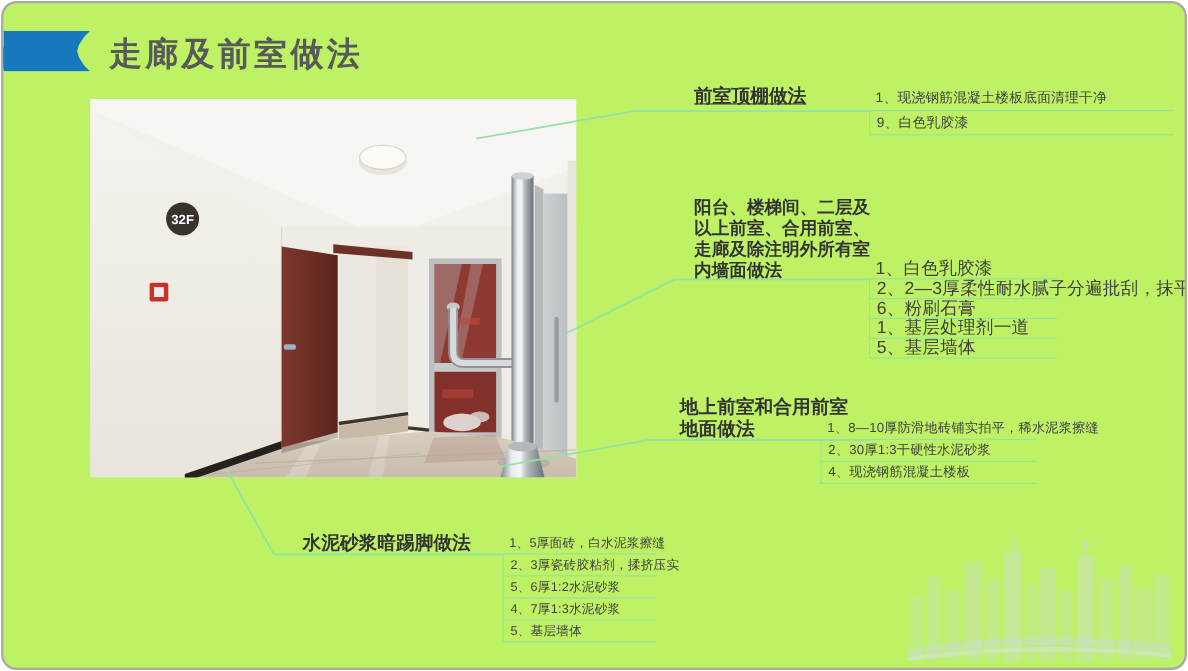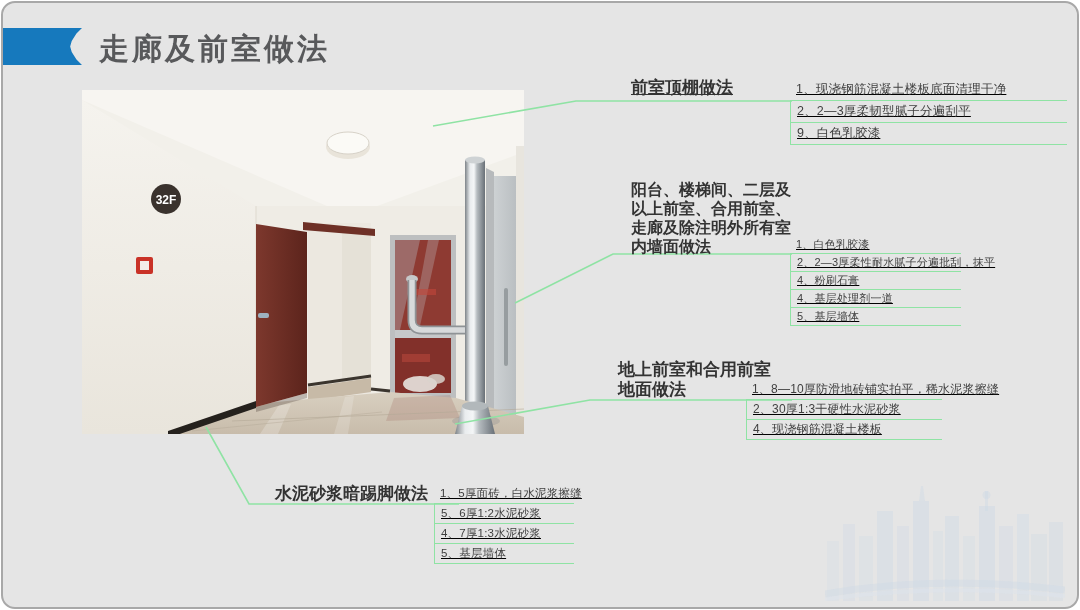--- a/index.html
+++ b/index.html
@@ -9,21 +9,21 @@
     --inkdark:#333333;
     --inkitem:#3f3f3f;
   }
   html,body{margin:0;padding:0;}
   body{
     width:1080px;height:610px;position:relative;background:#fff;
     font-family:"Liberation Sans","DejaVu Sans",sans-serif;overflow:hidden;
   }
   .slide-frame{
     position:absolute;inset:1px;border:2.5px solid #a8a8a8;border-radius:14px;
-    background:#e5e5e5;overflow:hidden;
+    background:#bef264;overflow:hidden;
   }
   
   .title-fold{position:absolute;left:0;top:40px;width:6px;height:19px;background:#0f4a72;}
   .title-flag{
     position:absolute;left:0;top:25px;width:79px;height:37px;background:var(--blue);
     clip-path:polygon(0 0,100% 0,93% 15%,87% 35%,85% 50%,87% 65%,93% 85%,100% 100%,0 100%);
   }
   .slide-title{
     position:absolute;left:96px;top:26px;font-size:30px;font-weight:800;
     color:var(--titlegray);letter-spacing:3px;white-space:nowrap;
@@ -38,35 +38,35 @@
   .photo svg{display:block;}
   
   .leaders{position:absolute;left:0;top:0;width:1080px;height:610px;pointer-events:none;}
   
   .ann-title{position:absolute;font-weight:700;color:var(--inkdark);font-size:17px;line-height:20px;}
   .ht-ceiling{left:628px;top:75px;white-space:nowrap;text-decoration:underline;}
   .ht-wall{left:628px;top:177px;width:170px;font-size:16px;line-height:19px;}
   .ht-floor{left:615px;top:357px;width:165px;}
   .ht-skirt{left:272px;top:481px;white-space:nowrap;}
   
-  .rows{position:absolute;text-decoration:underline;}
+  .rows{position:absolute;}
   .spec-row{
     box-sizing:border-box;border-bottom:1.5px solid var(--green);
     display:flex;align-items:center;padding:0 0 1px 6px;
     font-size:12.5px;color:var(--inkitem);white-space:nowrap;overflow:visible;
     letter-spacing:.2px;
   }
   .spec-row.bl{border-left:1.5px solid var(--green);}
   .rows-ceiling{left:787px;top:76px;width:277px;}
   .rows-ceiling .spec-row{height:22px;}
   .rows-wall{left:787px;top:233px;width:171px;}
-  .rows-wall .spec-row{height:18px;font-size:11px;}
+  .rows-wall .spec-row{height:18px;font-size:16px;}
   .rows-floor{left:743px;top:377px;width:196px;text-align:right;}
   .rows-floor .spec-row{height:20px;font-size:12px;}
-  .rows-skirt{left:431px;top:481px;width:140px;}
+  .rows-skirt{left:454px;top:481px;width:140px;}
   .rows-skirt .spec-row{height:20px;font-size:11.5px;}
   
   .watermark{position:absolute;right:12px;bottom:6px;width:240px;height:115px;opacity:.85;}
 </style>
 </head>
 <body>
 
 <div class="slide-frame">
 
   <div class="title-fold"></div>
@@ -181,40 +181,40 @@
     <polyline points="203,424 246,501 456,501" fill="none" stroke="#8fe3a4" stroke-width="1.6"></polyline>
   </svg>
 
   <div class="ann-title ht-ceiling">前室顶棚做法</div>
   <div class="ann-title ht-wall">阳台、楼梯间、二层及以上前室、合用前室、走廊及除注明外所有室内墙面做法</div>
   <div class="ann-title ht-floor">地上前室和合用前室地面做法</div>
   <div class="ann-title ht-skirt">水泥砂浆暗踢脚做法</div>
 
   <div class="rows rows-ceiling">
     <div class="spec-row">1、现浇钢筋混凝土楼板底面清理干净</div>
-    <div class="spec-row bl">2、2—3厚柔韧型腻子分遍刮平</div>
     <div class="spec-row bl">9、白色乳胶漆</div>
   </div>
 
   <div class="rows rows-wall">
     <div class="spec-row">1、白色乳胶漆</div>
     <div class="spec-row bl">2、2—3厚柔性耐水腻子分遍批刮，抹平</div>
-    <div class="spec-row bl">4、粉刷石膏</div>
-    <div class="spec-row bl">4、基层处理剂一道</div>
+    <div class="spec-row bl">6、粉刷石膏</div>
+    <div class="spec-row bl">1、基层处理剂一道</div>
     <div class="spec-row bl">5、基层墙体</div>
   </div>
 
   <div class="rows rows-floor">
     <div class="spec-row">1、8—10厚防滑地砖铺实拍平，稀水泥浆擦缝</div>
     <div class="spec-row bl">2、30厚1:3干硬性水泥砂浆</div>
     <div class="spec-row bl">4、现浇钢筋混凝土楼板</div>
   </div>
 
   <div class="rows rows-skirt">
     <div class="spec-row">1、5厚面砖，白水泥浆擦缝</div>
+    <div class="spec-row bl">2、3厚瓷砖胶粘剂，揉挤压实</div>
     <div class="spec-row bl">5、6厚1:2水泥砂浆</div>
     <div class="spec-row bl">4、7厚1:3水泥砂浆</div>
     <div class="spec-row bl">5、基层墙体</div>
   </div>
 
   <svg class="watermark" viewBox="0 0 240 115">
     <g fill="#c9d7e6">
       <rect x="2" y="55" width="12" height="60" opacity=".28"></rect>
       <rect x="18" y="38" width="12" height="77" opacity=".34"></rect>
       <rect x="34" y="50" width="14" height="65" opacity=".3"></rect>

